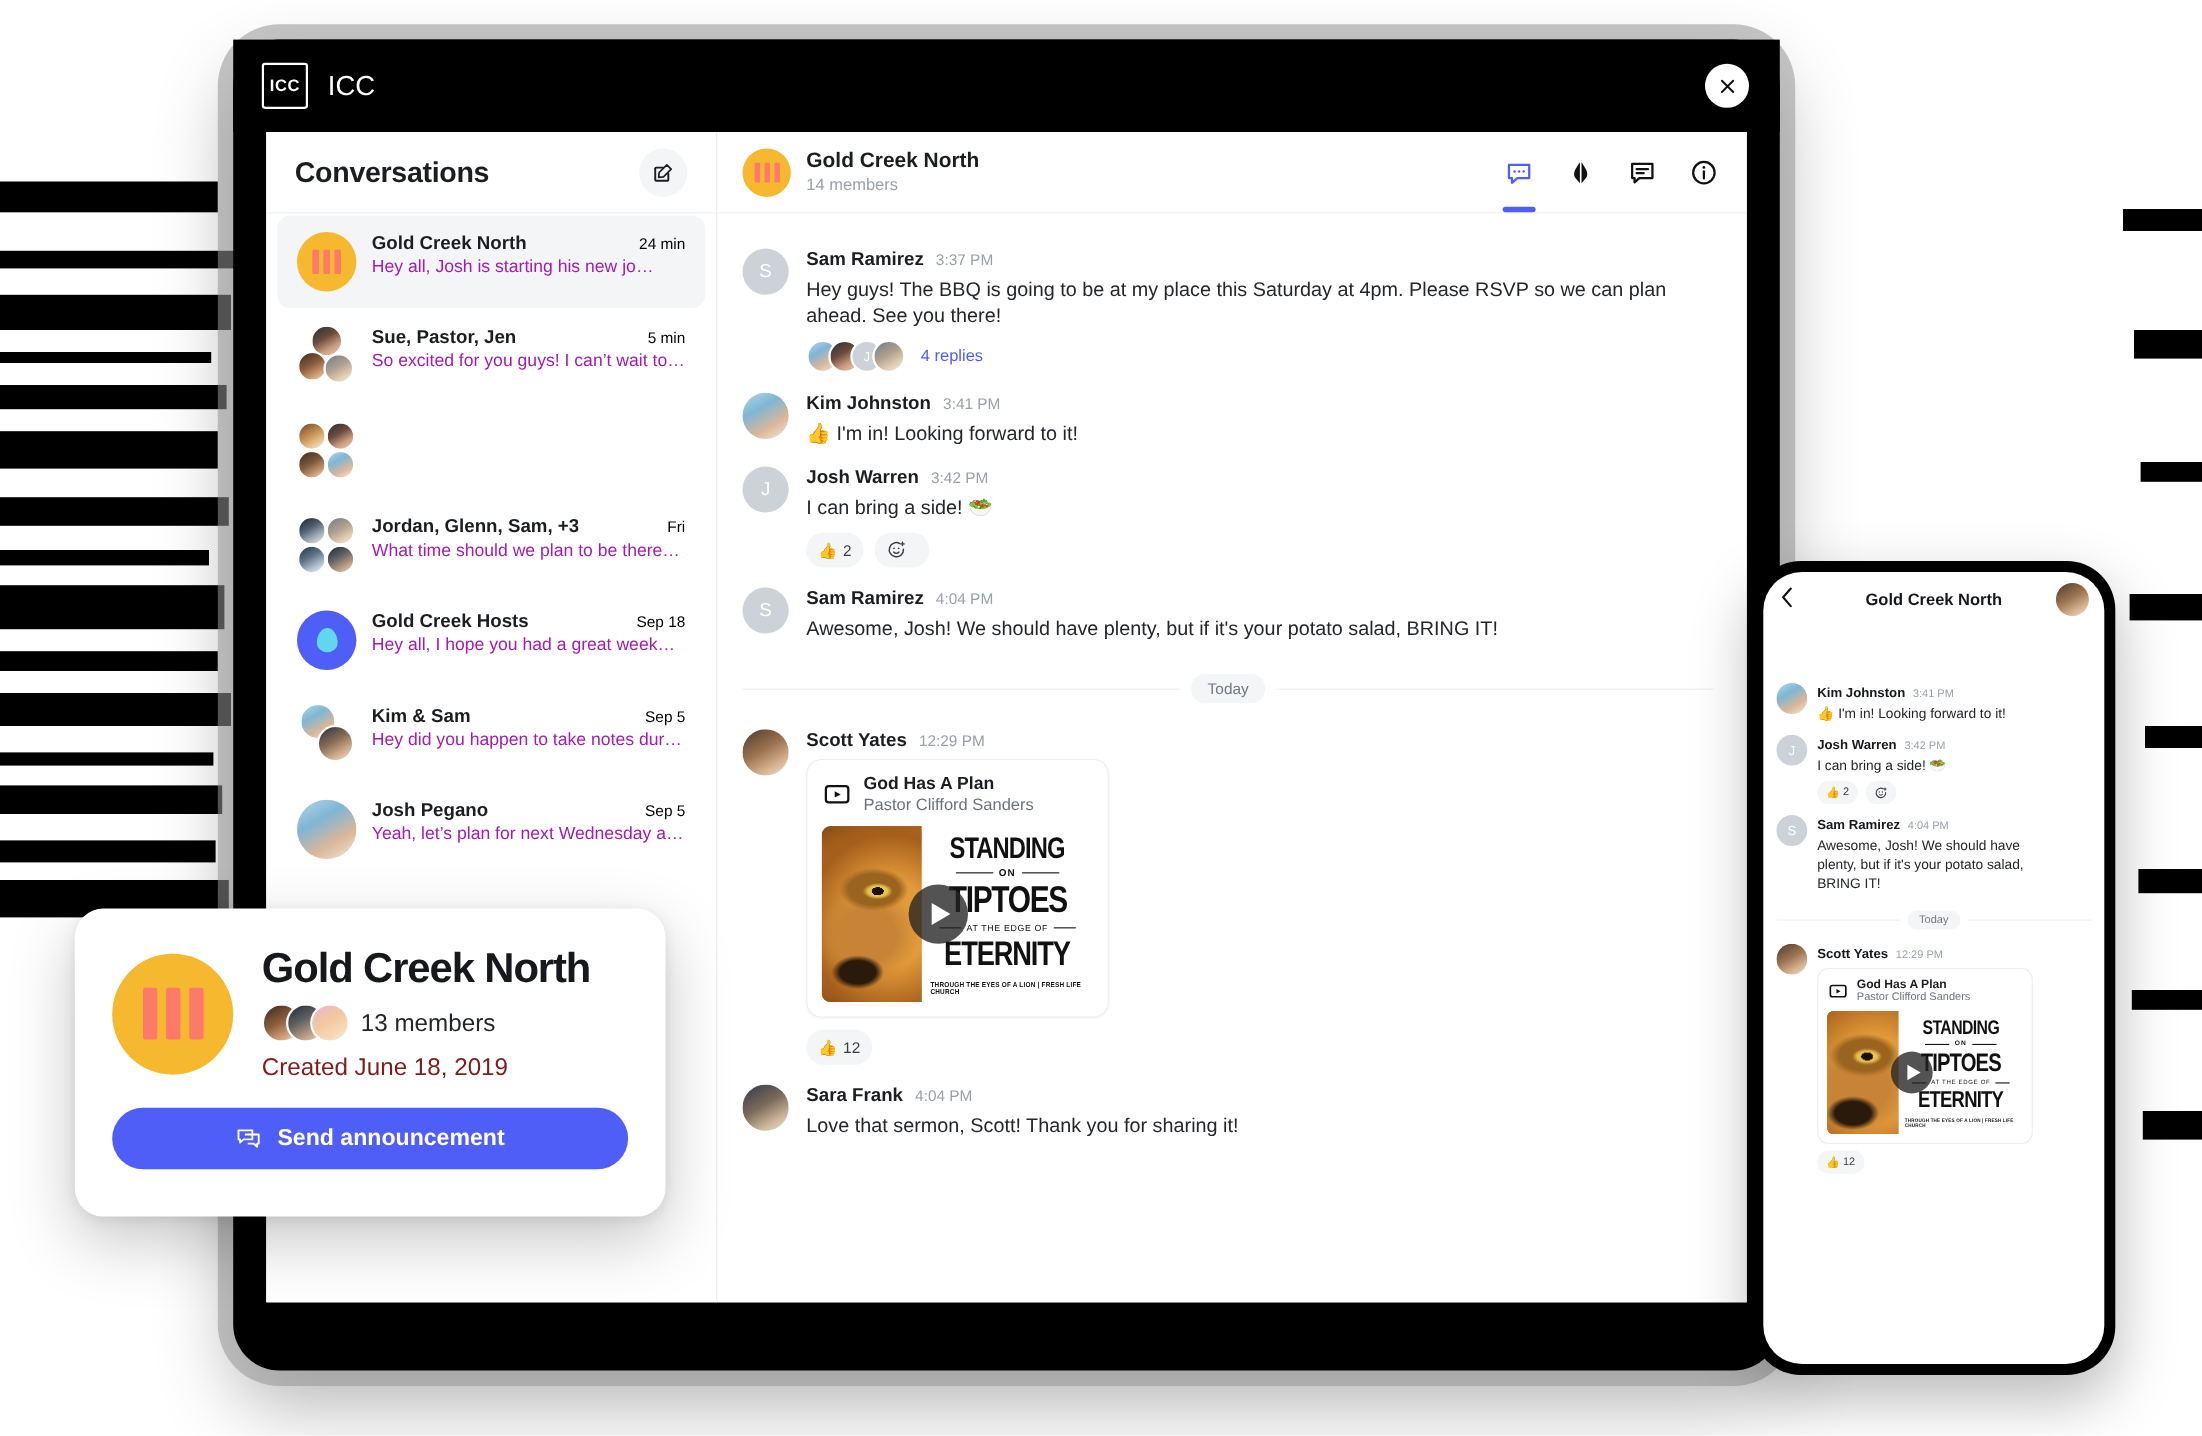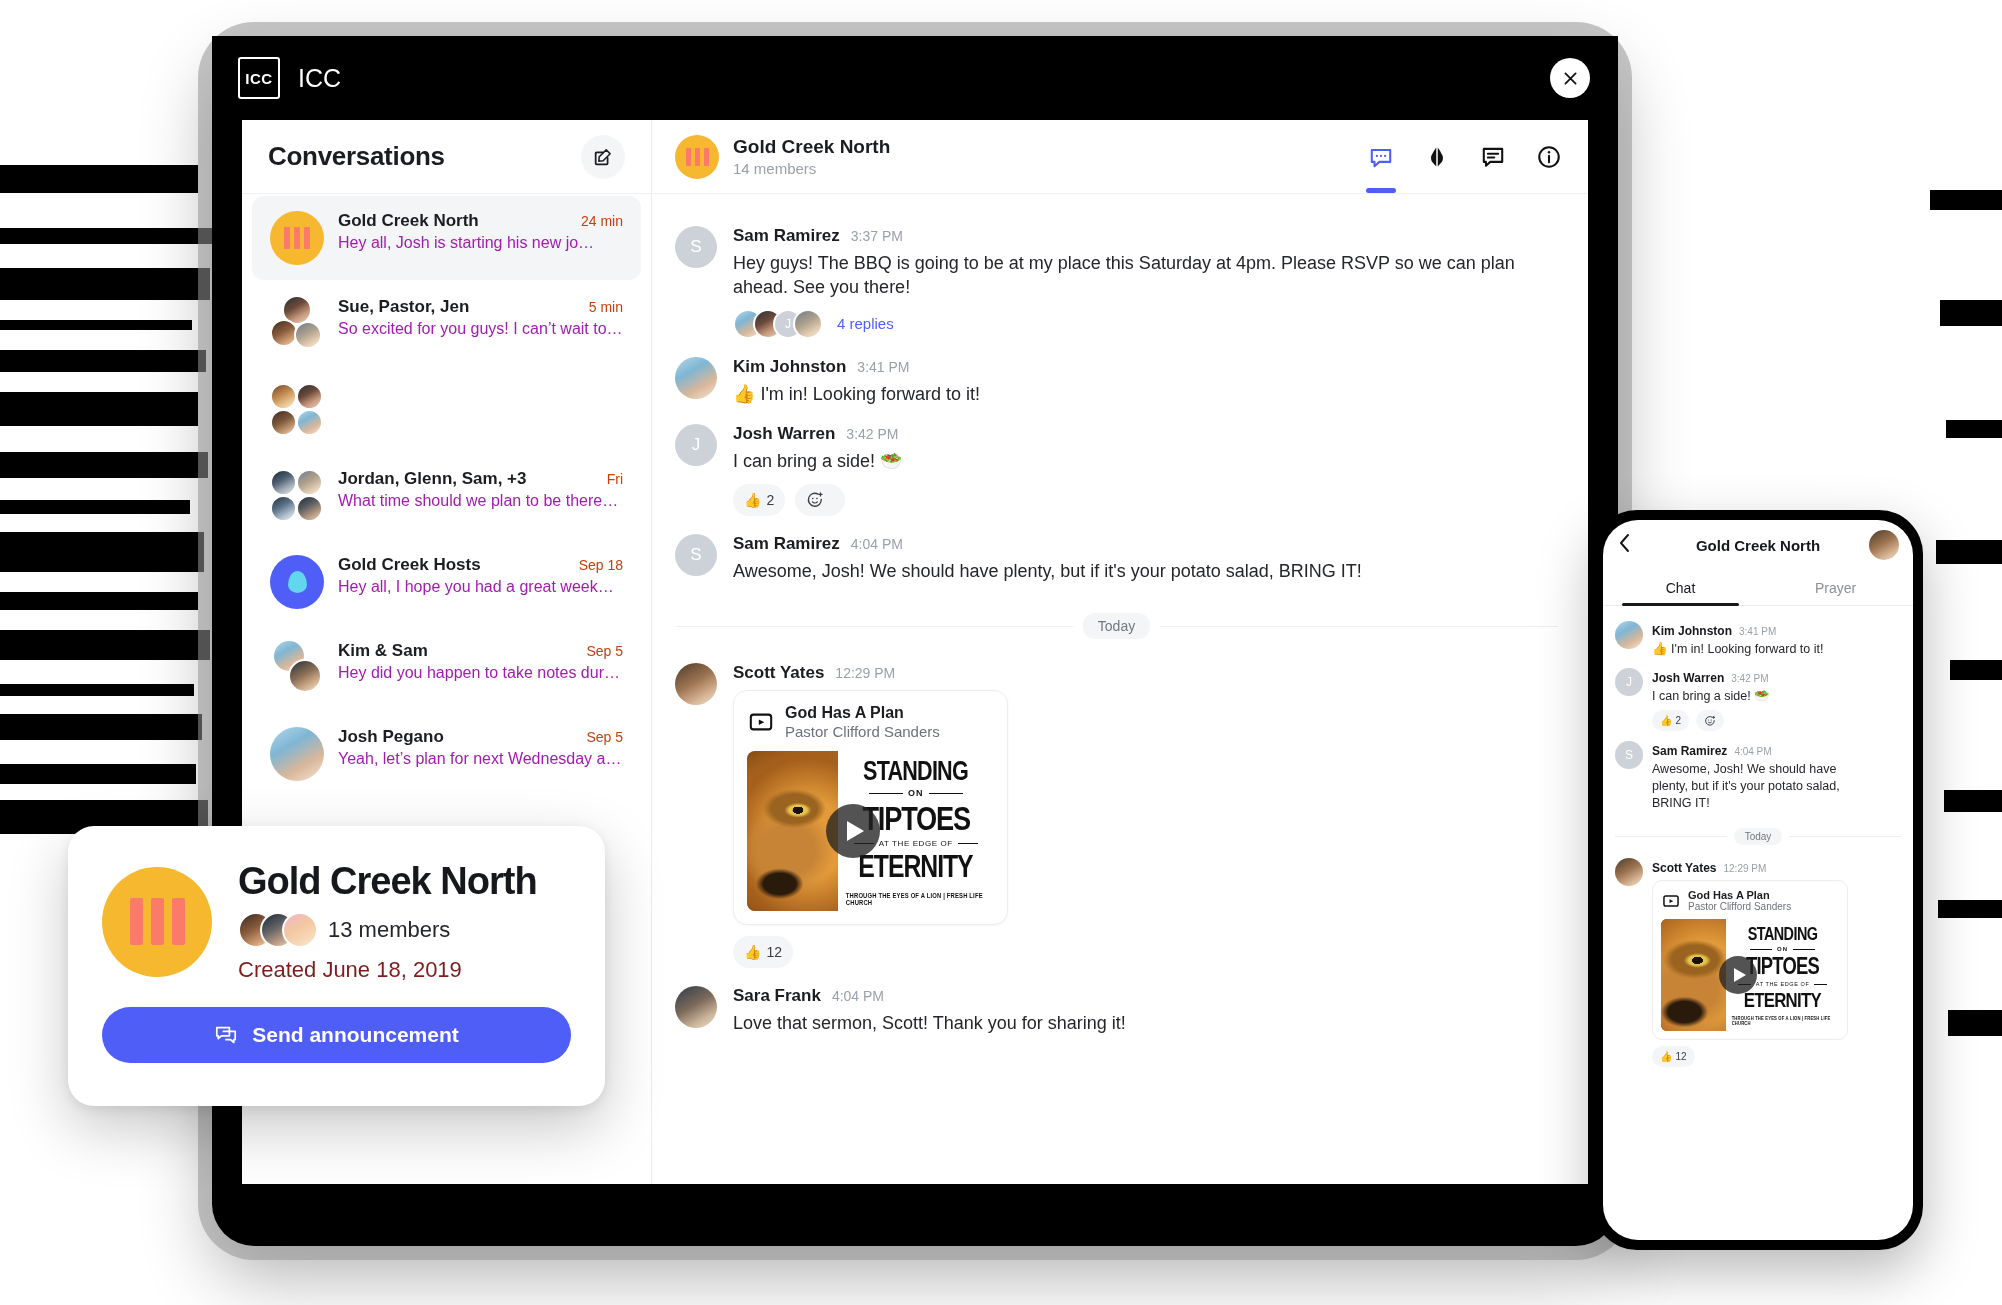--- a/index.html
+++ b/index.html
@@ -68,21 +68,21 @@
   .q2 { width: 27px; height: 27px; left: 26px; top: 0; }
   .q3 { width: 27px; height: 27px; left: 0;  top: 26px; }
   .q4 { width: 27px; height: 27px; left: 26px; top: 26px; }
   .d1 { width: 34px; height: 34px; left: 2px;  top: -2px; }
   .d2 { width: 34px; height: 34px; left: 18px; top: 18px; }
 
   .conv-body { flex: 1 1 auto; min-width: 0; }
   .conv-row1 { display: flex; align-items: baseline; justify-content: space-between; }
   .conv-name { font-size: 17px; font-weight: 700; color: #1b1d21; white-space: nowrap;
                overflow: hidden; text-overflow: ellipsis; }
-  .conv-time { font-size: 14px; color: #c2410c; white-space: nowrap; margin-left: 10px; flex: 0 0 auto; }
+  .conv-time { font-size: 14px; color: #000000; white-space: nowrap; margin-left: 10px; flex: 0 0 auto; }
   .conv-prev { font-size: 16px; color: #a21caf; margin-top: 3px; white-space: nowrap;
                overflow: hidden; text-overflow: ellipsis; }
 
   
   #chat-col { position: absolute; left: 411px; top: 0; right: 0; height: 100%; background: #fff; }
   #chat-head { height: 74px; display: flex; align-items: center; padding: 0 26px 0 22px;
                border-bottom: 1px solid #eef0f3; position: relative; }
   #chat-head .av-circle { width: 44px; height: 44px; }
   .av-gold-sm i { width:5px; height:18px; }
   #chat-head-txt { margin-left: 14px; }
@@ -635,28 +635,20 @@
       <div id="ph-head">
         <div id="ph-back">
           <svg width="16" height="22" viewBox="0 0 16 22">
             <path d="M11 3 L4 11 L11 19" stroke="#111" stroke-width="1.9" fill="none" stroke-linecap="round" stroke-linejoin="round"></path>
           </svg>
         </div>
         <div id="ph-title">Gold Creek North</div>
         <div id="ph-av" class="p2"></div>
       </div>
 
-      <div id="ph-tabs">
-        <div class="ph-tab active">
-          <span>Chat</span>
-        </div>
-        <div class="ph-tab">
-          <span>Prayer</span>
-        </div>
-      </div>
 
       <div id="ph-msgs">
 
         <div class="ph-msg">
           <div class="ph-av2 p13"></div>
           <div>
             <div><span class="ph-name">Kim Johnston</span><span class="ph-time">3:41 PM</span></div>
             <div class="ph-text">👍 I'm in! Looking forward to it!</div>
           </div>
         </div>

